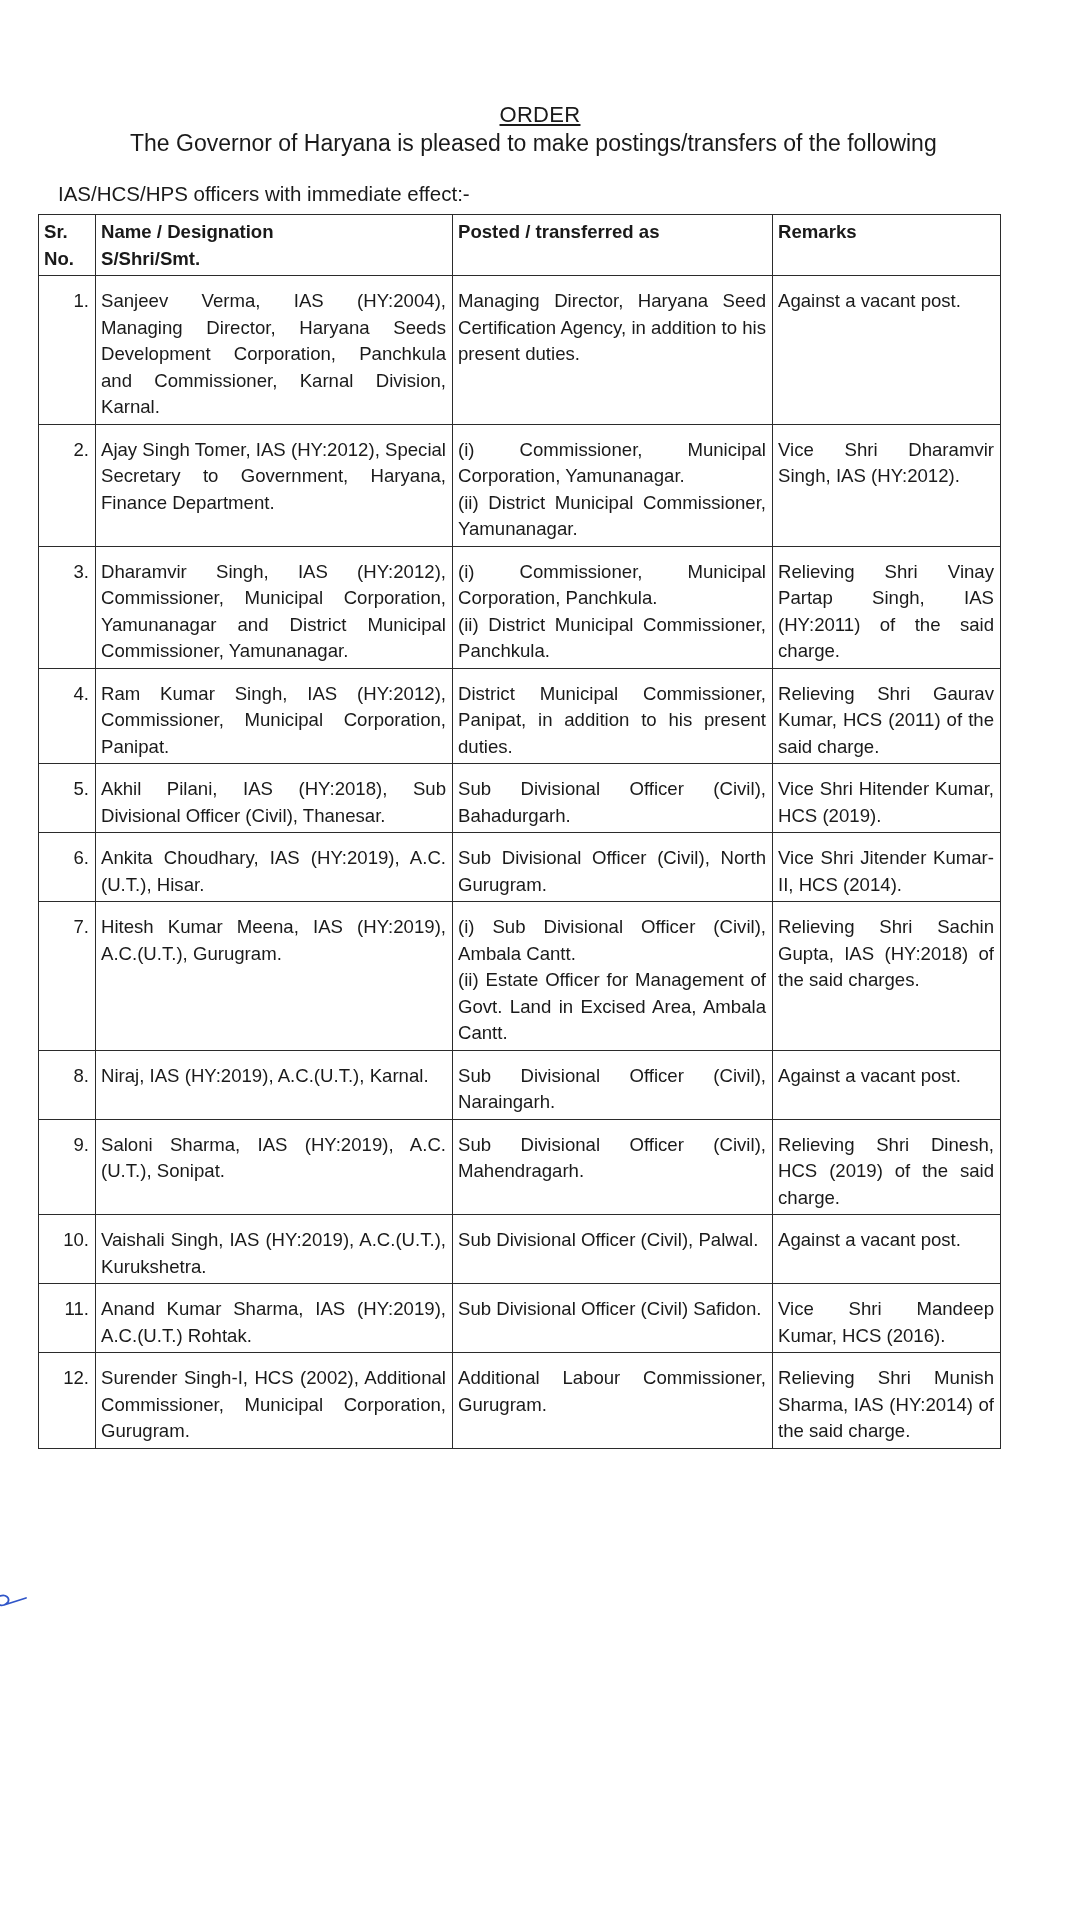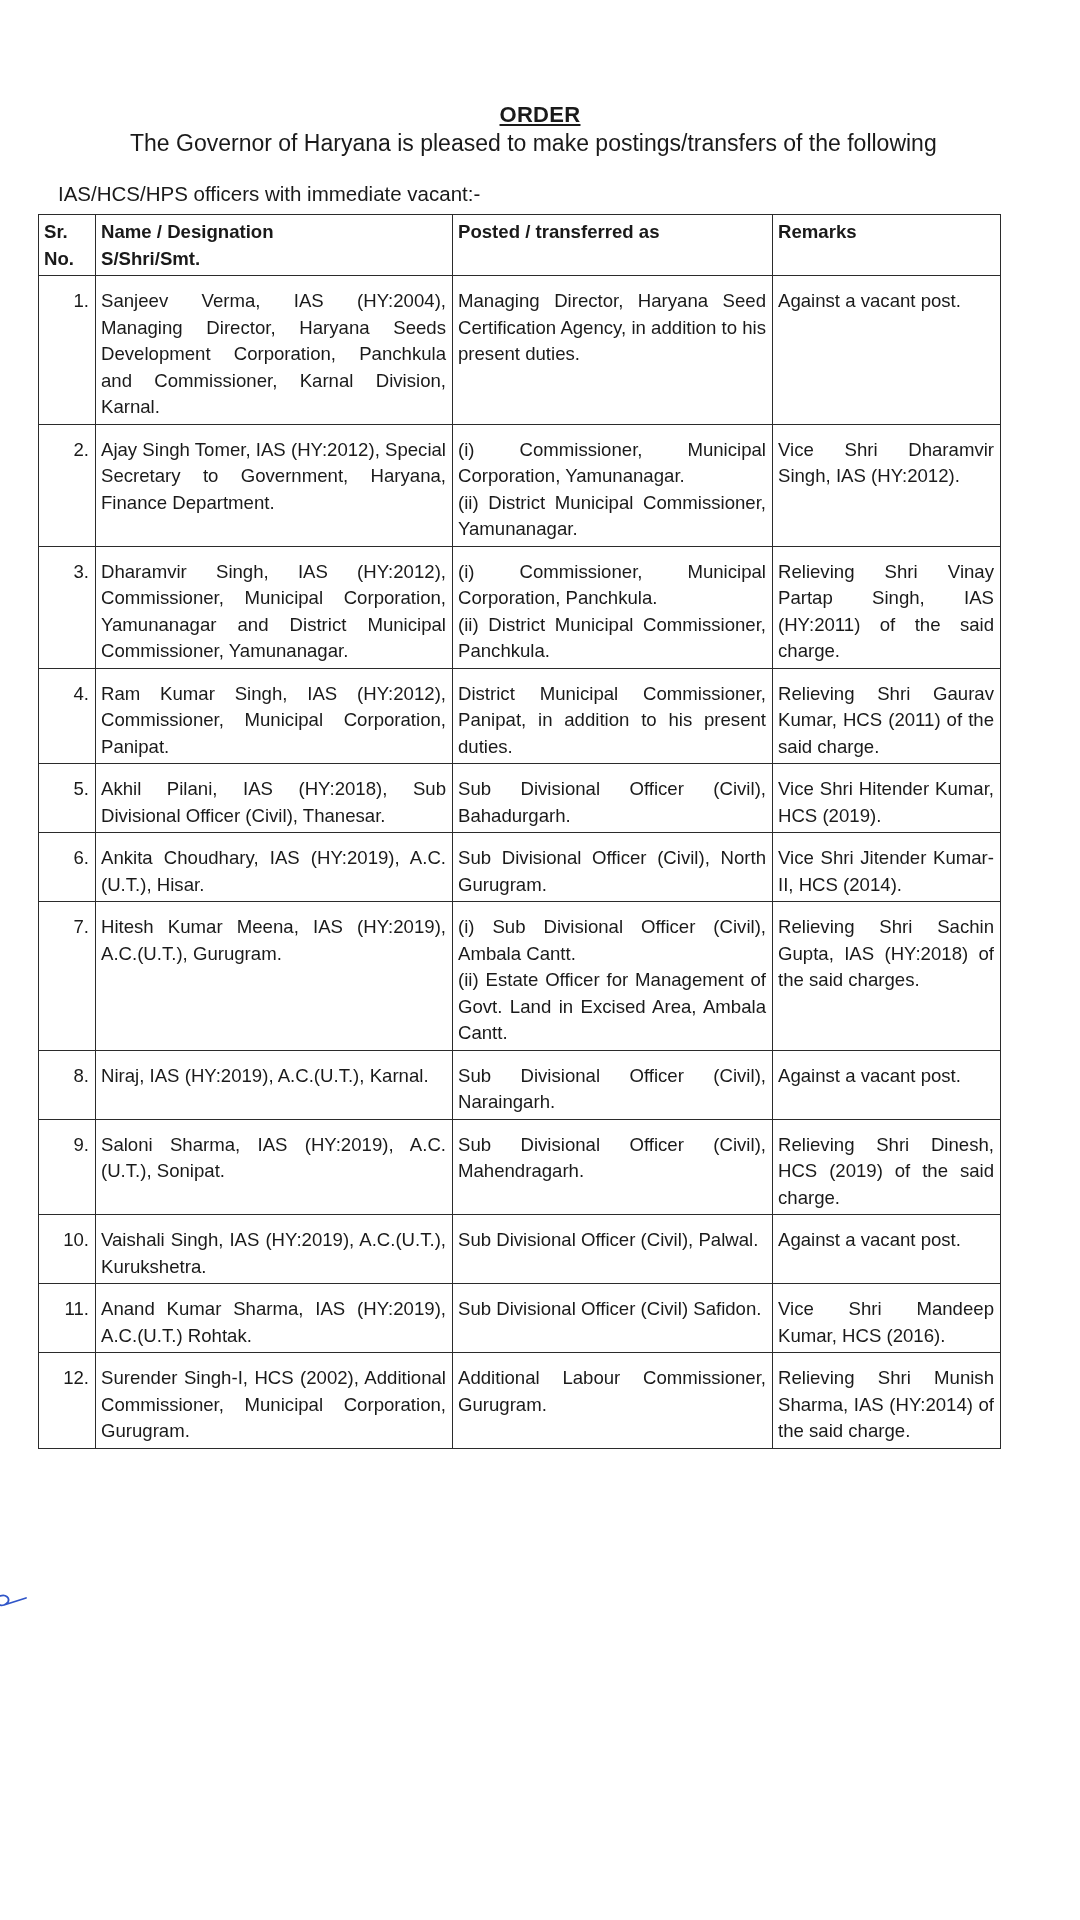--- a/index.html
+++ b/index.html
@@ -3,21 +3,21 @@
 <meta charset="utf-8">
 <style>
   html, body { margin: 0; padding: 0; }
   body {
     width: 1080px; height: 1920px; background: #ffffff; position: relative; overflow: hidden;
     font-family: "Liberation Sans", sans-serif; color: #1a1a1a;
   }
   .page { position: absolute; left: 0; top: 0; width: 1080px; height: 1920px; }
   .title {
     position: absolute; top: 102px; left: 0; width: 1080px; text-align: center;
-    font-weight: bold; font-size: 22px; text-decoration: underline; letter-spacing: 0.3px;
+    font-weight: normal; font-size: 22px; text-decoration: underline; letter-spacing: 0.3px;
   }
   .intro1 { position: absolute; top: 130px; left: 130px; font-size: 23px; }
   .intro2 { position: absolute; top: 182px; left: 58px; font-size: 20.5px; }
   table.orders {
     position: absolute; left: 38px; top: 214px; width: 962px;
     border-collapse: collapse; table-layout: fixed; font-size: 18.6px; line-height: 26.5px;
   }
   table.orders th, table.orders td {
     border: 1.6px solid #2b2b2b; vertical-align: top; padding: 12px 6px 3px 5px;
   }
@@ -32,21 +32,21 @@
   .mark {
     position: absolute; left: 0; top: 1588px; width: 30px; height: 24px;
   }
 </style>
 </head>
 <body>
 
 <div class="page">
   <div class="title">ORDER</div>
   <div class="intro1">The Governor of Haryana is pleased to make postings/transfers of the following</div>
-  <div class="intro2">IAS/HCS/HPS officers with immediate vacant:-</div>
+  <div class="intro2">IAS/HCS/HPS officers with immediate effect:-</div>
 
   <table class="orders">
     <colgroup>
       <col class="c-sr">
         <col class="c-name">
         <col class="c-post">
         <col class="c-rem">
     </colgroup>
     <thead>
       <tr>

